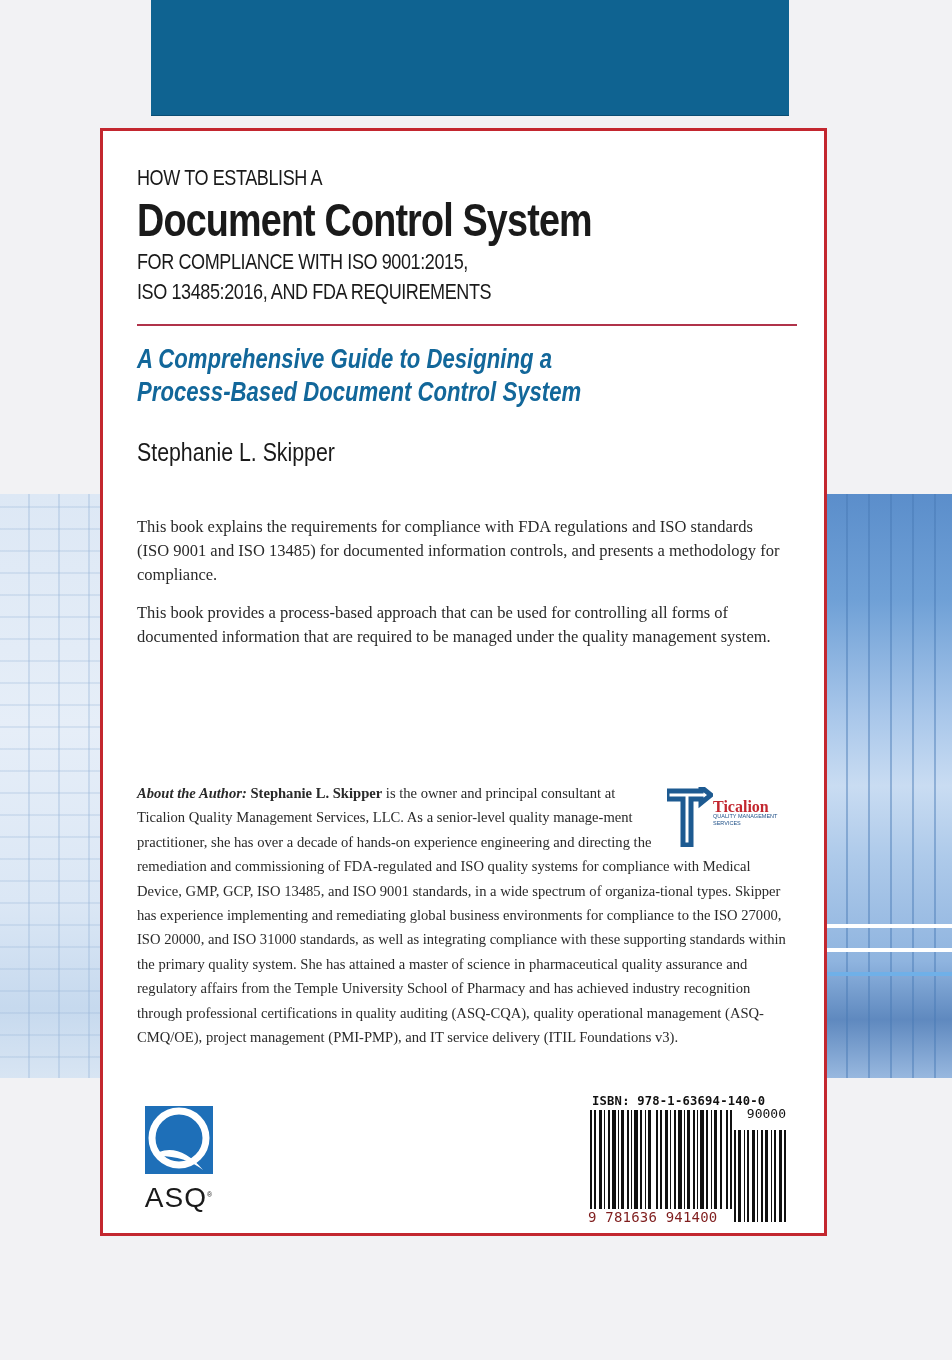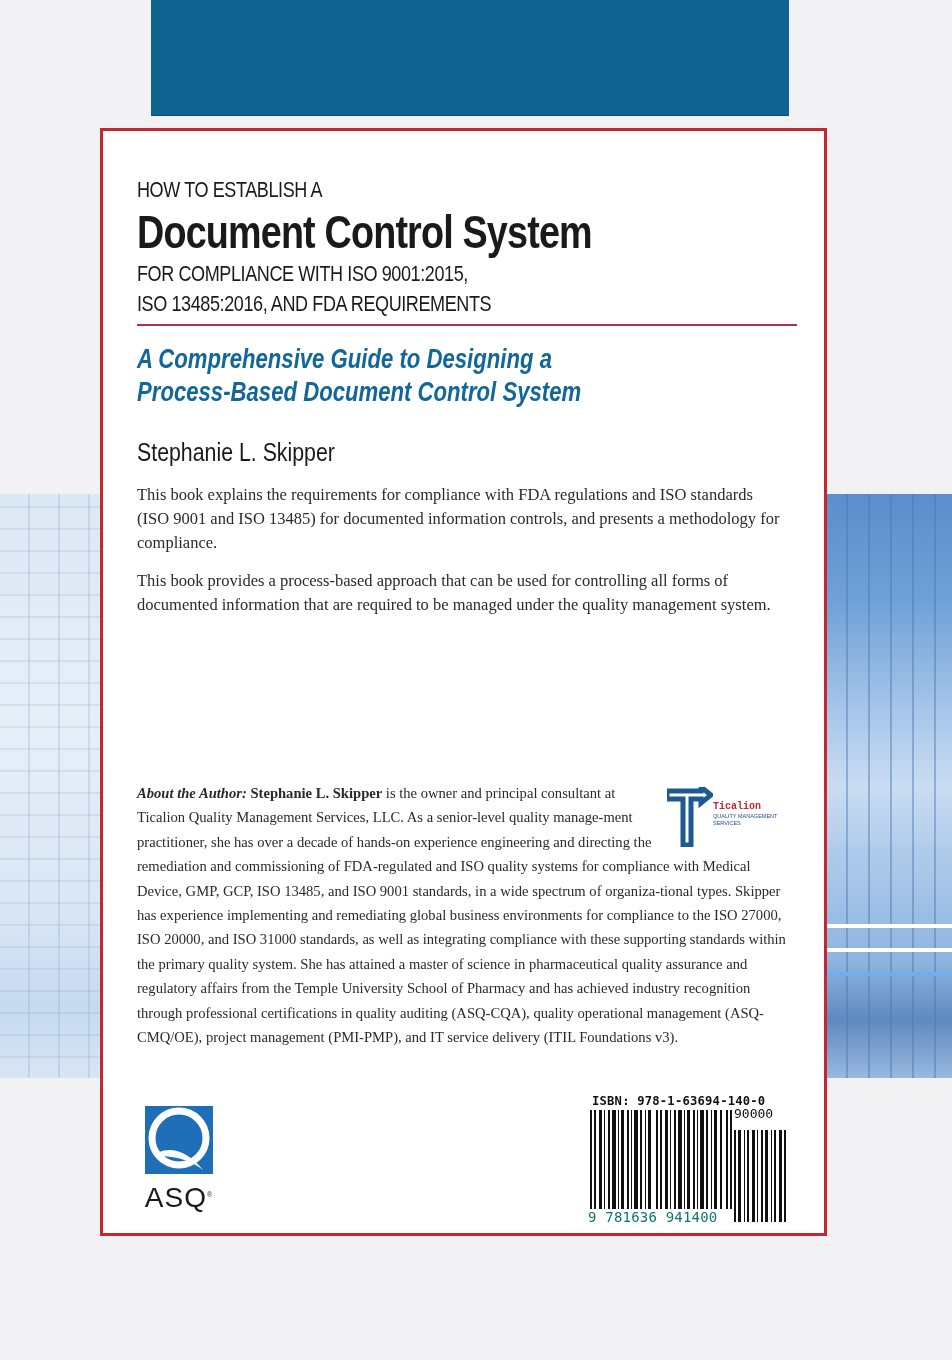--- a/index.html
+++ b/index.html
@@ -29,21 +29,21 @@
     }
     .side-band-right::after {
       content: ""; position: absolute; left: 0; right: 0; top: 430px; height: 4px;
       background: #ffffff; box-shadow: 0 24px 0 #ffffff, 0 48px 0 #6fb0e8;
     }
     .cover-panel {
       position: absolute; left: 100px; top: 128px; width: 727px; height: 1108px;
       background: #ffffff;
       border: 3px solid #c3272f;
     }
-    .title-block { position: absolute; left: 34px; top: 34px; width: 660px; margin-top: 12px; }
+    .title-block { position: absolute; left: 34px; top: 34px; width: 660px; }
     .pre-title {
       font-family: "Liberation Sans", sans-serif; font-size: 22px; color: #1a1a1a;
       letter-spacing: -0.5px; transform: scaleX(0.82); transform-origin: left;
       white-space: nowrap; line-height: 26px;
     }
     .main-title {
       font-family: "Liberation Sans", sans-serif; font-weight: bold; font-size: 46px;
       color: #1a1a1a; letter-spacing: -1px; transform: scaleX(0.82); transform-origin: left;
       white-space: nowrap; line-height: 54px; margin-top: 2px;
     }
@@ -60,61 +60,61 @@
       position: absolute; left: 34px; top: 212px; width: 660px;
       font-family: "Liberation Sans", sans-serif; font-style: italic; font-weight: bold;
       font-size: 27px; color: #12679a; line-height: 33px;
       transform: scaleX(0.82); transform-origin: left; white-space: nowrap;
     }
     .author-name {
       position: absolute; left: 34px; top: 306px;
       font-family: "Liberation Sans", sans-serif; font-size: 26px; color: #1a1a1a;
       transform: scaleX(0.82); transform-origin: left; white-space: nowrap;
     }
-    .blurb { position: absolute; left: 34px; top: 352px; width: 650px; }
+    .blurb { position: absolute; left: 34px; top: 384px; width: 650px; }
     .blurb p {
       font-size: 16.5px; line-height: 24px; color: #2a2a2a; margin-bottom: 14px;
     }
     .about {
       position: absolute; left: 34px; top: 650px; width: 650px;
       font-size: 14.6px; line-height: 24.4px; color: #2a2a2a;
     }
     .about .about-label { font-style: italic; font-weight: bold; }
     .about .about-name { font-weight: bold; }
     .ticalion-logo {
       float: right; width: 130px; height: 66px; margin: 2px -10px 0 14px; position: relative;
     }
     .ticalion-logo .t-word {
       position: absolute; left: 46px; top: 12px;
-      font-family: Liberation Mono, monospace; font-weight: bold; font-size: 10px; color: #c3272f;
+      font-family: Liberation Serif, serif; font-weight: bold; font-size: 16px; color: #c3272f;
     }
     .ticalion-logo .t-sub {
       position: absolute; left: 46px; top: 30px; width: 80px;
       font-family: "Liberation Sans", sans-serif; font-size: 5.5px; color: #1d4e86; line-height: 7px;
     }
     .asq-logo { position: absolute; left: 38px; top: 975px; width: 76px; height: 110px; }
     .asq-word {
       position: absolute; left: 0; top: 76px; width: 76px; text-align: center;
       font-family: "Liberation Sans", sans-serif; font-size: 28px; color: #1a1a1a; letter-spacing: 1px;
     }
     .barcode { position: absolute; left: 485px; top: 963px; width: 200px; height: 132px; }
     .isbn-text {
       position: absolute; left: 4px; top: 0; width: 196px; text-align: left;
       font-family: "DejaVu Sans Mono", monospace; font-weight: bold; font-size: 12.2px; color: #111;
       letter-spacing: 0.2px;
     }
     .bars-main { position: absolute; left: 2px; top: 16px; }
     .bars-addon { position: absolute; left: 146px; top: 36px; }
     .addon-number {
-      position: absolute; left: 146px; top: 12px; width: 52px; text-align: left;
+      position: absolute; left: 146px; top: 12px; width: 52px; text-align: right;
       font-family: "DejaVu Sans Mono", monospace; font-size: 13px; color: #111;
     }
     .ean-digits {
       position: absolute; left: 0; top: 115px; width: 146px; background: #fff;
-      font-family: "DejaVu Sans Mono", monospace; font-size: 14px; color: #0f766e; letter-spacing: 0.2px;
+      font-family: "DejaVu Sans Mono", monospace; font-size: 14px; color: #7f1d1d; letter-spacing: 0.2px;
     }
   </style>
 </head>
 <body>
 
 <div class="top-band"></div>
 <div class="side-band-left"></div>
 <div class="side-band-right"></div>
 
 <div class="cover-panel">

